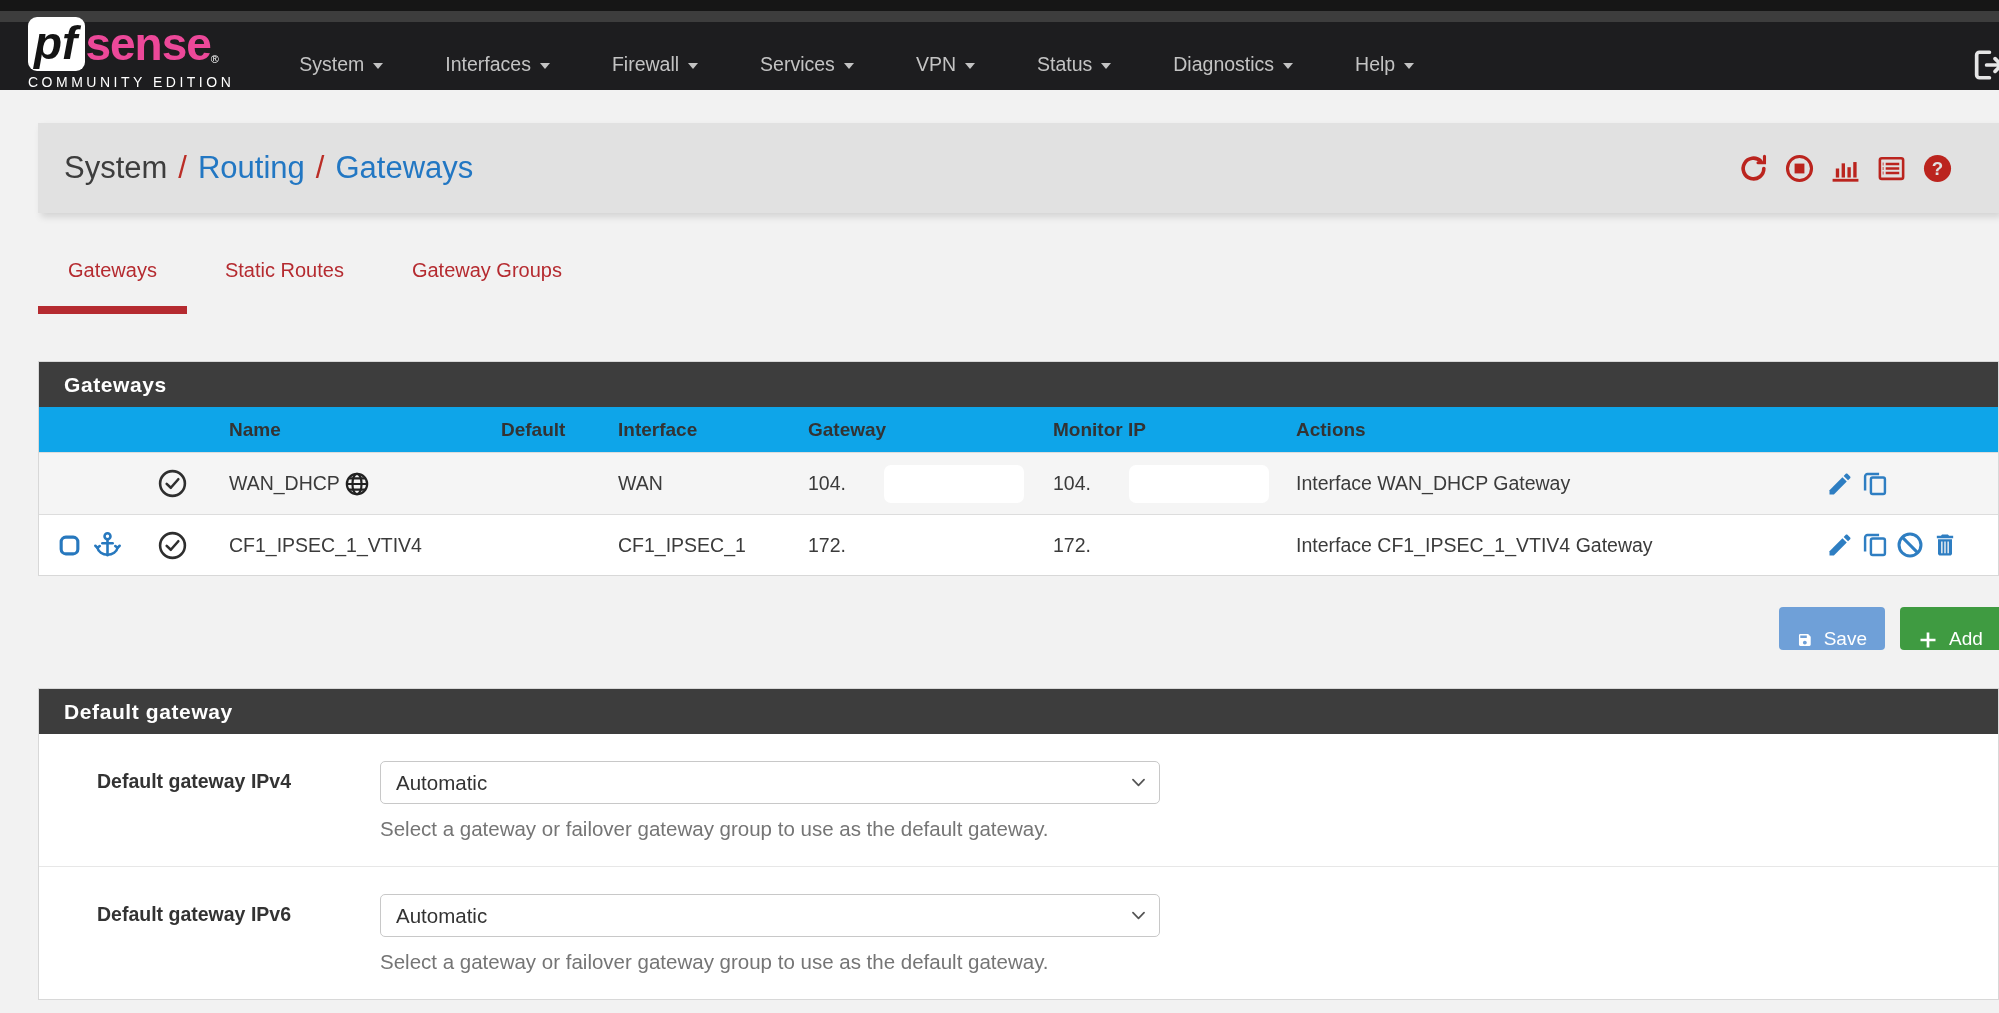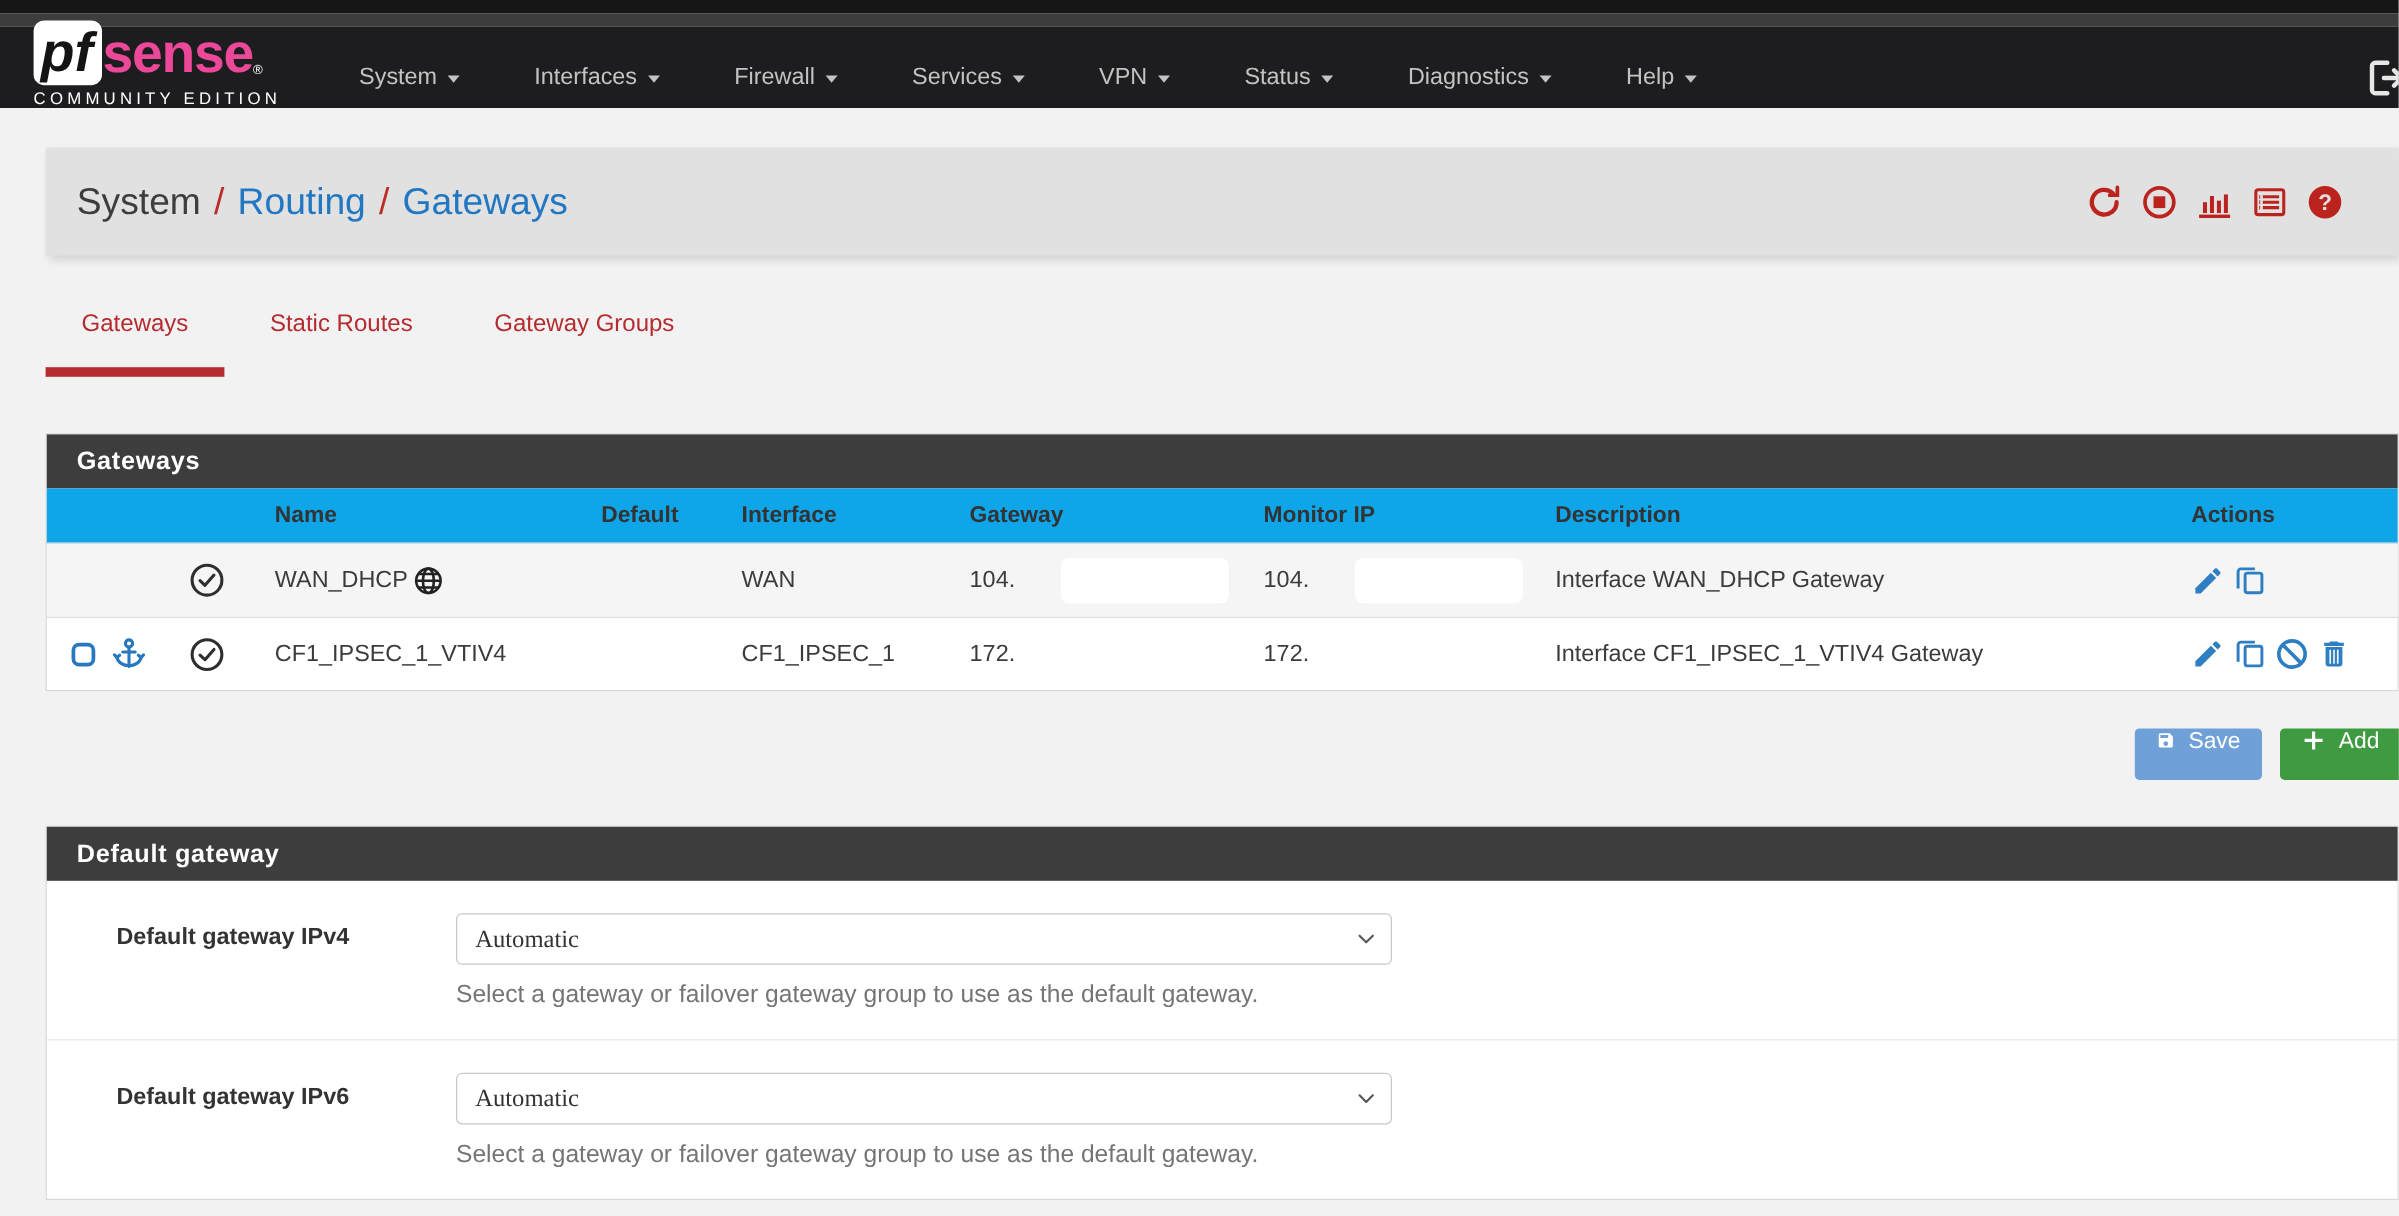--- a/index.html
+++ b/index.html
@@ -54,32 +54,32 @@
   .anchor-icon { width:31px; height:31px; color:#2778be; }
   .name-cell { display:flex; align-items:center; gap:4px; }
   .globe-icon { width:26px; height:26px; color:#222; }
   .redact { display:inline-block; width:140px; height:38px; background:#fff; border-radius:7px; margin-left:6px; vertical-align:middle; }
   .val-cell { display:flex; align-items:center;gap:32px; }
   .actions-cell { display:flex; align-items:center; gap:7px; }
   .aicon { width:28px; height:28px; color:#2e7ec2; cursor:pointer; }
 
   
   .btn-row { position:relative; height:44px; margin-top:31px; }
-  .btn { position:absolute; top:0; height:43px; border:none; border-radius:4px; color:#fff; font-size:19px; font-family:inherit; display:flex; align-items:flex-start; justify-content:flex-start; gap:11px; cursor:pointer; padding:0 18px; }
+  .btn { position:absolute; top:0; height:43px; border:none; border-radius:4px; color:#fff; font-size:19px; font-family:inherit; display:flex; align-items:flex-end; justify-content:flex-start; gap:11px; cursor:pointer; padding:0 18px; }
   .btn-save { left:1779px; width:106px; background:#6fa0d8; }
   .btn-add { left:1900px; width:125px; background:#3f9b41; }
   .btn svg { width:20px; height:20px; }
 
   
   .dg-panel { margin-top:37px; }
   .form-row { position:relative; padding:27px 0 25px 0; }
   .form-row.divided { border-bottom:1px solid #e7e7e7; }
   .form-label { position:absolute; left:58px; top:36px; width:280px; font-weight:bold; font-size:19.5px; color:#333; }
   .select-wrap { position:relative; margin-left:341px; width:780px; }
-  .gw-select { width:100%; height:43px; border:1px solid #c8c8c8; border-radius:5px; background:#fff; font-size:20.5px; color:#333; padding:0 40px 0 15px; appearance:none; -webkit-appearance:none; font-family:Liberation Serif, serif; }
+  .gw-select { width:100%; height:43px; border:1px solid #c8c8c8; border-radius:5px; background:#fff; font-size:20.5px; color:#333; padding:0 40px 0 15px; appearance:none; -webkit-appearance:none; font-family:Liberation Sans, sans-serif; }
   .chev { position:absolute; right:12px; top:12px; width:19px; height:19px; pointer-events:none; color:#555; }
   .form-help { margin:13px 0 0 341px; font-size:20.5px; color:#757575; }
 </style>
 </head>
 <body>
 
 <div class="strip1"></div>
 <div class="strip2"></div>
 
 <div class="navbar">
@@ -176,21 +176,20 @@
 <div class="panel gw-panel">
   <div class="panel-heading">Gateways</div>
 
   <div class="tbl-row tbl-head">
     <div></div>
     <div>Name</div>
     <div>Default</div>
     <div>Interface</div>
     <div>Gateway</div>
     <div>Monitor IP</div>
-    <div>Description</div>
     <div>Actions</div>
   </div>
 
   <div class="tbl-row tbl-data striped">
     <div class="lead-cell">
       <span class="lead-icons"></span>
       <svg class="status-icon" viewBox="0 0 24 24" fill="none" stroke="currentColor" stroke-width="2" stroke-linecap="round" stroke-linejoin="round">
         <circle cx="12" cy="12" r="9.6"></circle>
           <path d="M7.5 12.3 L10.7 15.3 L16.5 8.7"></path>
       </svg>

